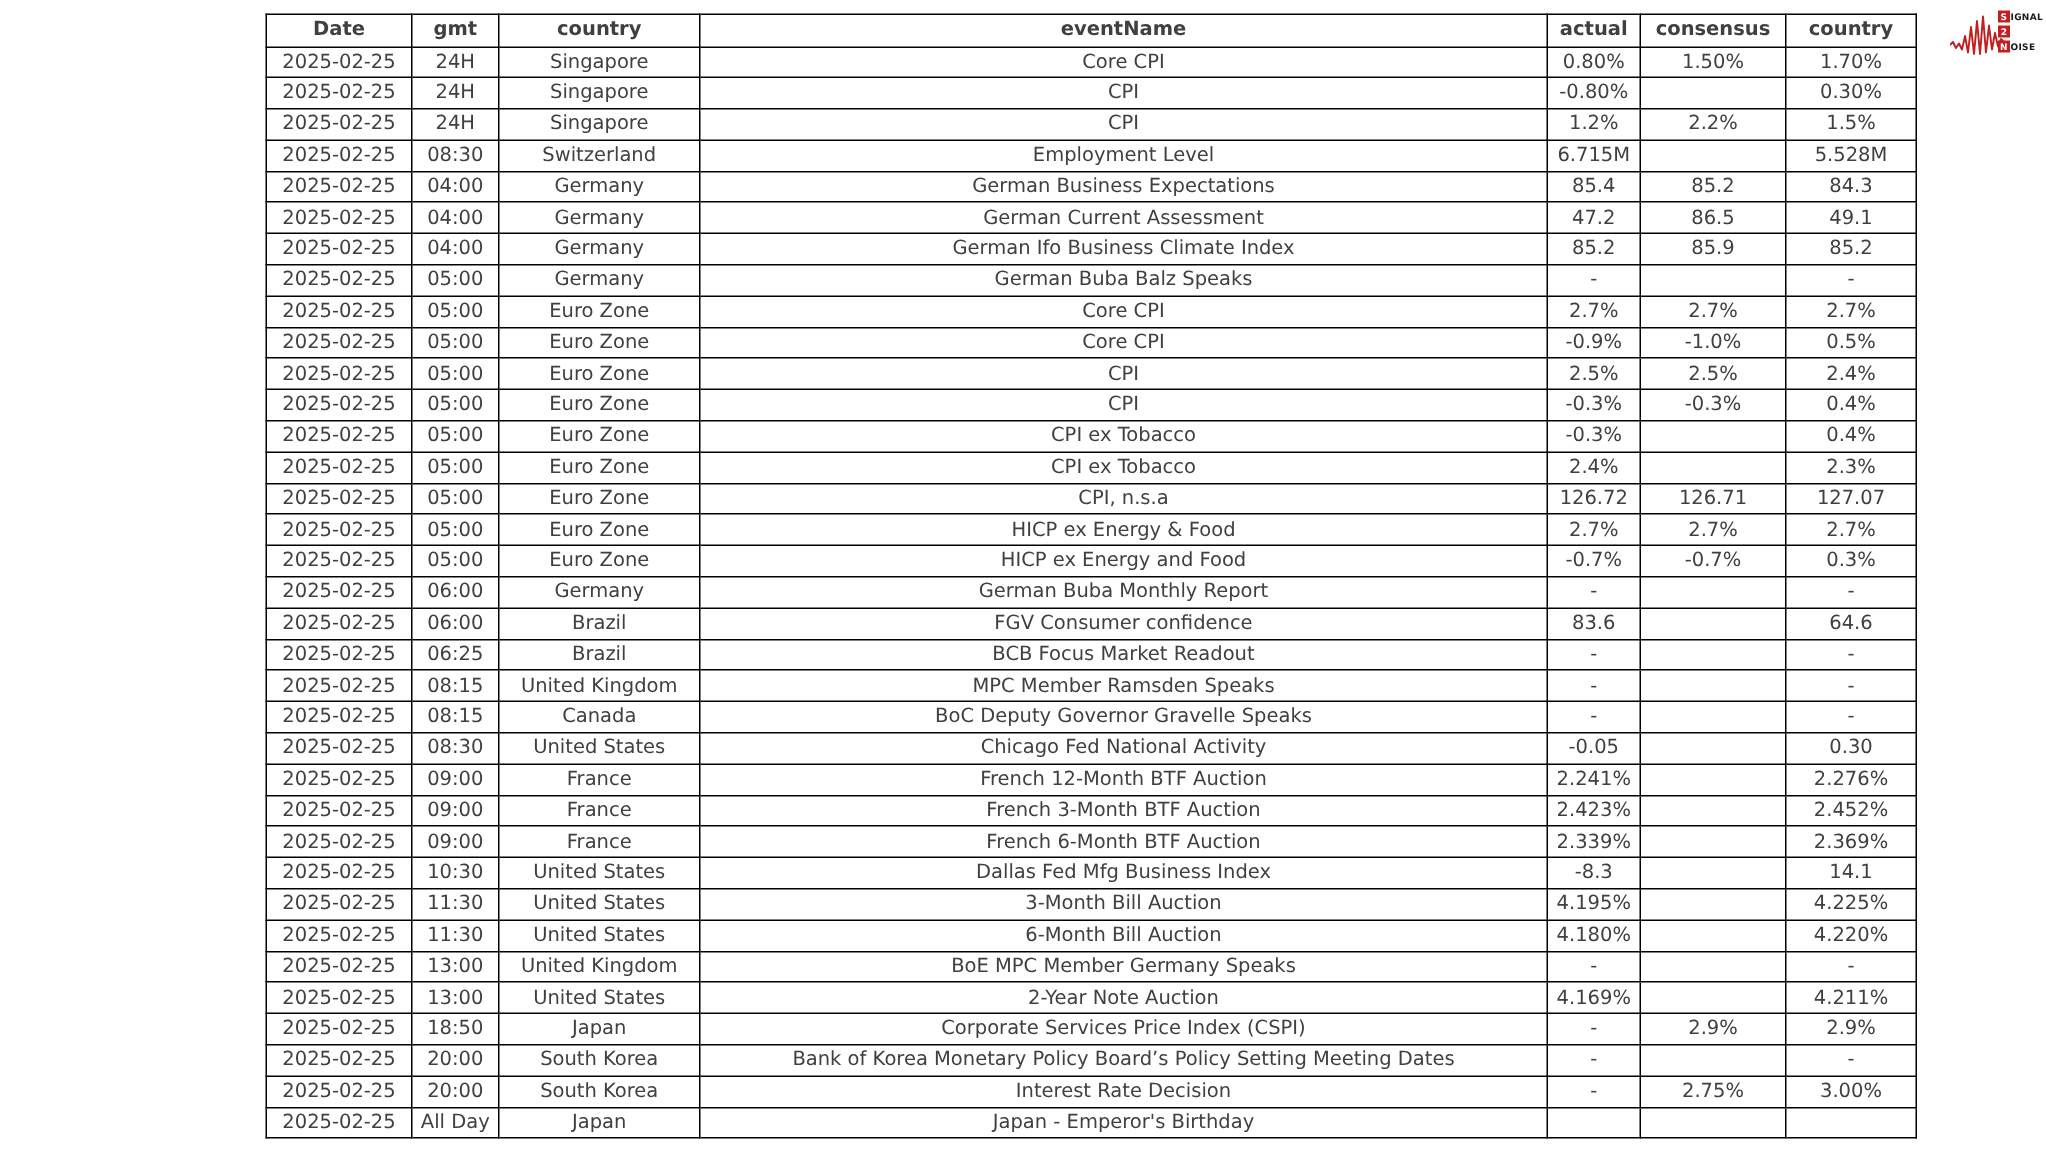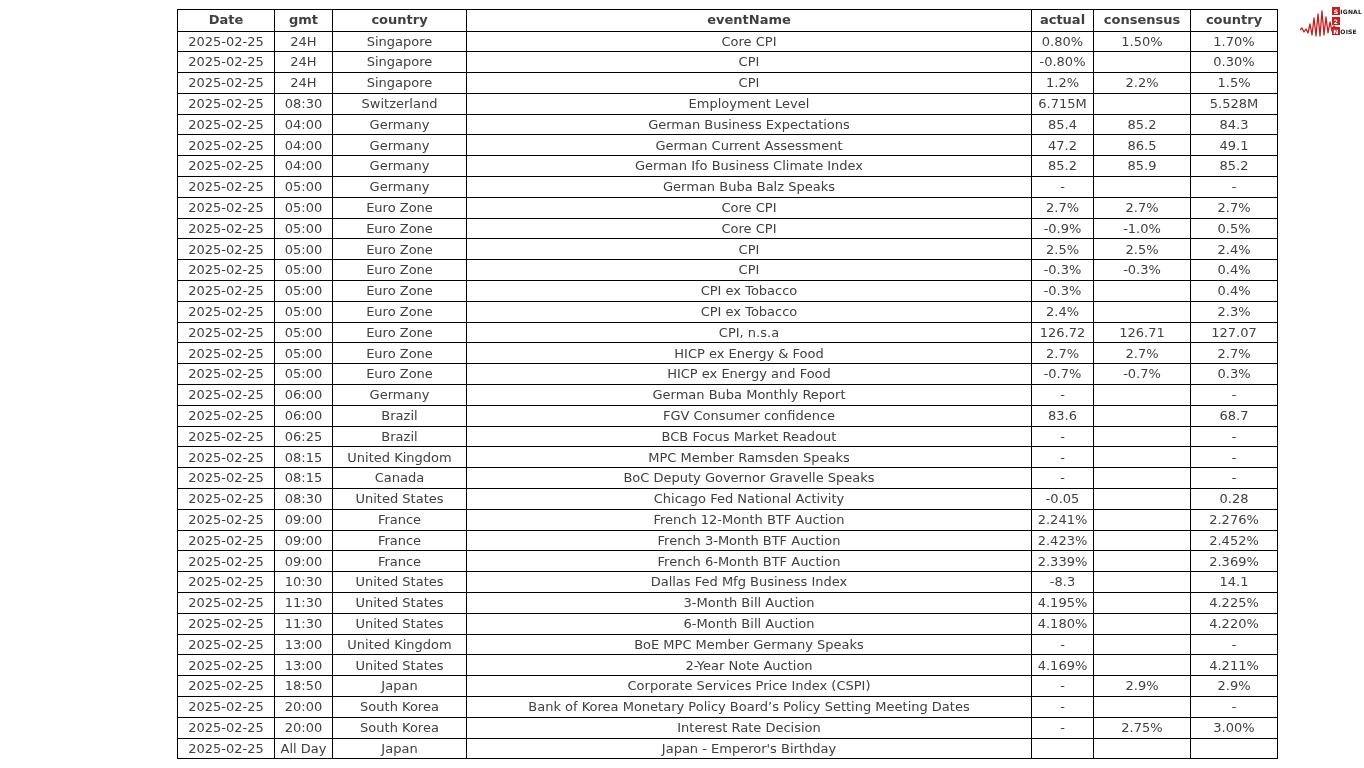--- a/index.html
+++ b/index.html
@@ -271,21 +271,21 @@
           <td></td>
           <td>-</td>
         </tr>
         <tr>
           <td>2025-02-25</td>
           <td>06:00</td>
           <td>Brazil</td>
           <td>FGV Consumer confidence</td>
           <td>83.6</td>
           <td></td>
-          <td>68.7</td>
+          <td>64.6</td>
         </tr>
         <tr>
           <td>2025-02-25</td>
           <td>06:25</td>
           <td>Brazil</td>
           <td>BCB Focus Market Readout</td>
           <td>-</td>
           <td></td>
           <td>-</td>
         </tr>
@@ -307,21 +307,21 @@
           <td></td>
           <td>-</td>
         </tr>
         <tr>
           <td>2025-02-25</td>
           <td>08:30</td>
           <td>United States</td>
           <td>Chicago Fed National Activity</td>
           <td>-0.05</td>
           <td></td>
-          <td>0.28</td>
+          <td>0.30</td>
         </tr>
         <tr>
           <td>2025-02-25</td>
           <td>09:00</td>
           <td>France</td>
           <td>French 12-Month BTF Auction</td>
           <td>2.241%</td>
           <td></td>
           <td>2.276%</td>
         </tr>

